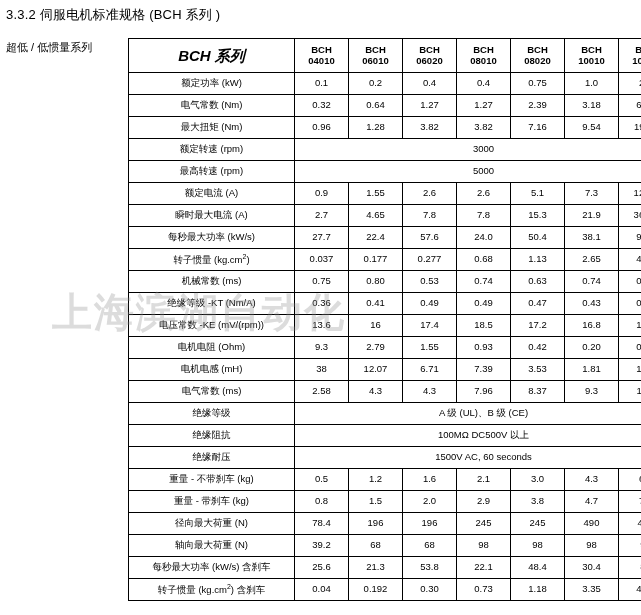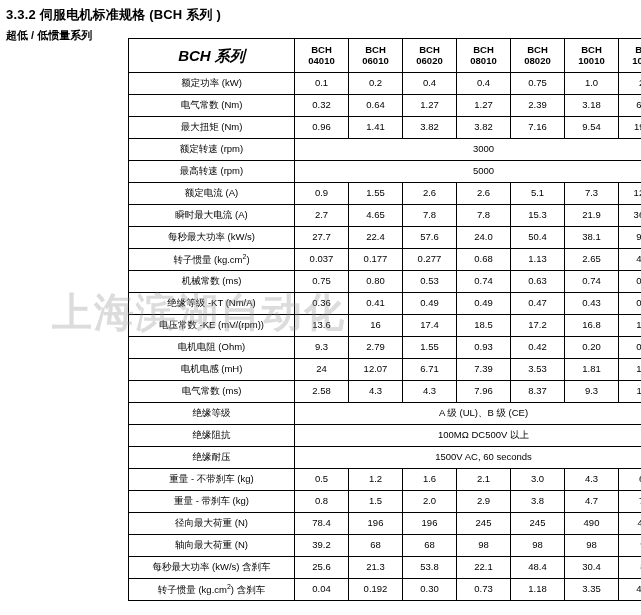--- a/index.html
+++ b/index.html
@@ -14,30 +14,30 @@
     position: relative;
     font-family: "Liberation Sans", sans-serif;
     color: #000;
     overflow: hidden;
   }
   #doc-title {
     position: absolute;
     left: 6px;
     top: 6px;
     font-size: 13px;
-    font-weight: bold;
+    font-weight: normal;
     letter-spacing: 0.2px;
     white-space: nowrap;
   }
   #section-label {
     position: absolute;
     left: 6px;
-    top: 28px;
+    top: 40px;
     font-size: 11px;
-    font-weight: bold;
+    font-weight: normal;
     white-space: nowrap;
   }
   #watermark {
     position: absolute;
     left: 52px;
     top: 285px;
     font-size: 40px;
     font-weight: bold;
     color: rgba(140,140,140,0.30);
     letter-spacing: 2px;
@@ -121,21 +121,21 @@
         <td>0.64</td>
         <td>1.27</td>
         <td>1.27</td>
         <td>2.39</td>
         <td>3.18</td>
         <td>6.37</td>
       </tr>
       <tr>
         <td class="row-label">最大扭矩 (Nm)</td>
         <td>0.96</td>
-        <td>1.41</td>
+        <td>1.28</td>
         <td>3.82</td>
         <td>3.82</td>
         <td>7.16</td>
         <td>9.54</td>
         <td>19.11</td>
       </tr>
       <tr>
         <td class="row-label">额定转速 (rpm)</td>
         <td colspan="7">3000</td>
       </tr>
@@ -218,21 +218,21 @@
         <td>9.3</td>
         <td>2.79</td>
         <td>1.55</td>
         <td>0.93</td>
         <td>0.42</td>
         <td>0.20</td>
         <td>0.13</td>
       </tr>
       <tr>
         <td class="row-label">电机电感 (mH)</td>
-        <td>24</td>
+        <td>38</td>
         <td>12.07</td>
         <td>6.71</td>
         <td>7.39</td>
         <td>3.53</td>
         <td>1.81</td>
         <td>1.50</td>
       </tr>
       <tr>
         <td class="row-label">电气常数 (ms)</td>
         <td>2.58</td>

